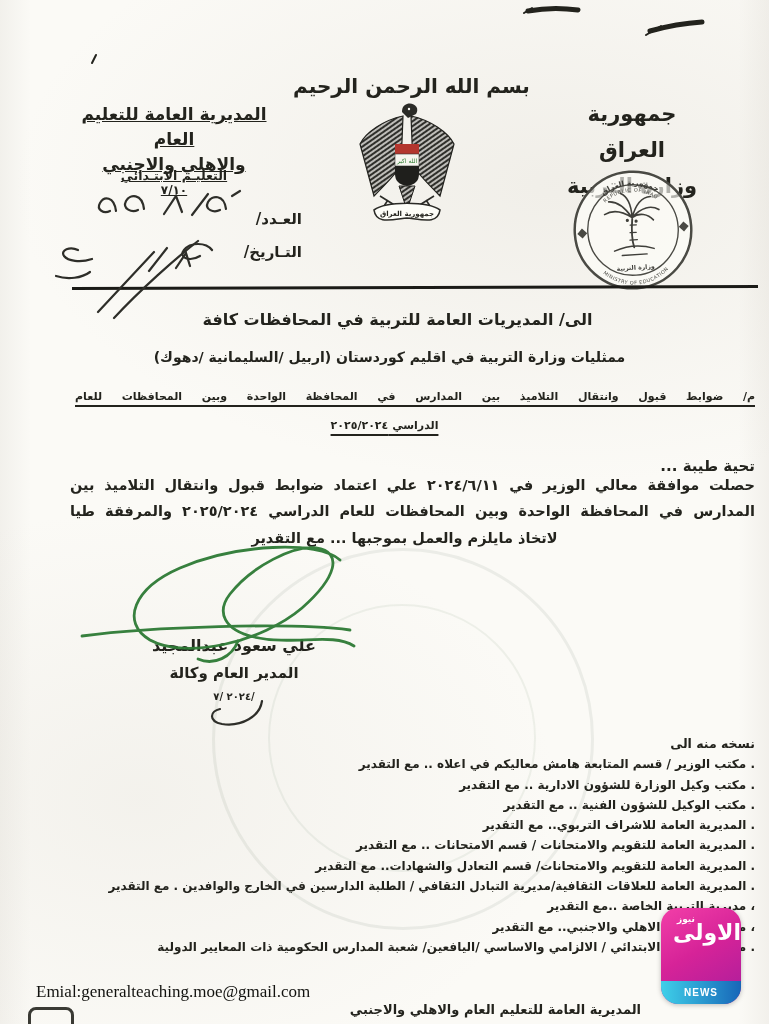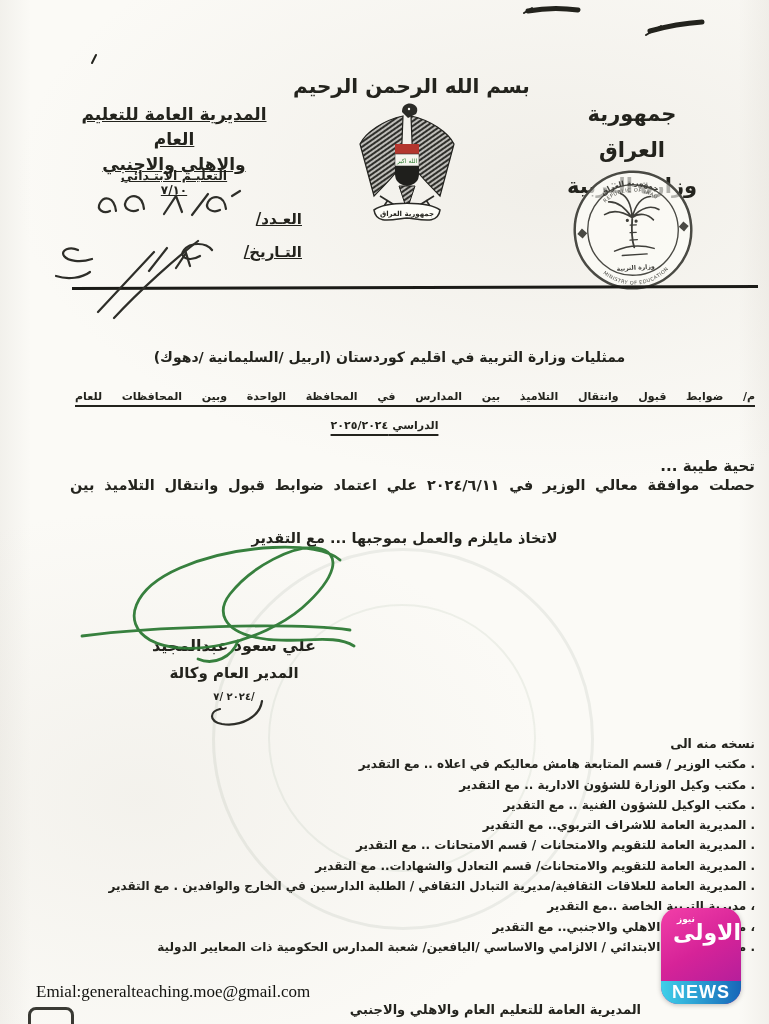--- a/index.html
+++ b/index.html
@@ -17,21 +17,21 @@
   .b{font-weight:700;}
   .center{text-align:center;}
   .jst{text-align:justify;text-align-last:justify;}
   .nowrap{white-space:nowrap;}
 
   .basmala{left:54px;right:0;top:74px;font-size:20px;}
   .hdr-right{right:56px;top:96px;width:162px;font-size:21px;line-height:36px;}
   .hdr-left{left:72px;top:102px;width:204px;line-height:25px;font-size:17px;text-decoration:underline;}
   .hdr-left .l3{font-size:12.5px;margin-top:-8px;line-height:14px;}
   .hdr-left .l4{font-size:12px;line-height:15px;letter-spacing:1px;}
-  .num-labels{right:467px;top:203px;font-size:15px;line-height:33px;text-align:right;text-decoration:underline;}
+  .num-labels{right:467px;top:203px;font-size:15px;line-height:33px;text-align:right;}
 
   .divider{left:72px;top:286px;width:686px;height:3px;background:#1b1b17;transform:rotate(-.15deg);}
 
   .to1{left:26px;right:0;top:310px;font-size:16px;}
   .to2{left:10px;right:0;top:349px;font-size:14px;}
   .subj{left:75px;right:14px;font-size:11px;text-decoration:underline;text-underline-offset:5px;text-decoration-thickness:1.5px;}
   .subj1{top:390px;}
   .subj2{left:0;right:0;top:419px;text-align:center;}
   .greet{right:14px;top:451px;font-size:15px;margin-top:6px;}
   .bodyline{left:70px;right:14px;font-size:14.5px;}
@@ -50,21 +50,21 @@
   .foot-dept{right:128px;top:987px;font-size:13px;margin-top:15px;}
 
   .news{left:661px;top:908px;width:80px;height:96px;border-radius:17px;overflow:hidden;
     background:linear-gradient(150deg,#f råge 0%);
     background:linear-gradient(150deg,#f23fa8 0%,#d62398 45%,#a91d9c 100%);
     box-shadow:0 1px 5px rgba(0,0,0,.25);}
   .news .ar-small{position:absolute;top:6px;left:16px;color:#fff;font-weight:700;font-size:9px;}
   .news .ar-big{position:absolute;top:12px;left:0;right:0;text-align:center;color:#fff;font-weight:700;font-size:22px;margin-left:28px;}
   .news .band{position:absolute;bottom:0;left:0;right:0;height:23px;display:flex;align-items:center;justify-content:center;
     background:linear-gradient(90deg,#3fd0e9,#1766b8);color:#fff;font-family:"Liberation Sans",sans-serif;
-    font-weight:700;font-size:18px;letter-spacing:1px;}
+    font-weight:700;font-size:10px;letter-spacing:1px;}
 
   .corner-box{left:28px;top:1007px;width:40px;height:26px;border:3px solid #3a3a34;border-radius:8px;}
 
   .wm{pointer-events:none;}
   .wm-c1{left:212px;top:548px;width:376px;height:376px;border:3px solid rgba(105,130,105,.11);border-radius:50%;}
   .wm-c2{left:268px;top:604px;width:264px;height:264px;border:2px solid rgba(105,130,105,.09);border-radius:50%;}
   svg text{font-family:"DejaVu Sans",sans-serif;}
 </style>
 </head>
 <body>
@@ -138,25 +138,27 @@
       <path d="M50,40 C42,34 34,33 28,36 M50,40 C44,30 38,26 32,26 M50,40 C50,28 46,22 42,20 M50,40 C54,28 60,24 66,24 M50,40 C58,32 66,31 72,35 M50,40 C56,36 63,38 67,43" stroke-width="1.3"></path>
       <path d="M34,66 Q50,60 66,66 M40,70 h20" stroke-width="1.2"></path>
     </g>
     <circle cx="46" cy="42" r="1.3" fill="#3f3f3a"></circle>
       <circle cx="53" cy="43" r="1.3" fill="#3f3f3a"></circle>
     <text x="50" y="82" text-anchor="middle" font-size="5" fill="#3f3f3a" font-weight="bold">وزارة التربية</text>
   </svg>
 
   <div class="abs divider"></div>
 
+  <div class="abs to1 center b rtl nowrap">الى/ المديريات العامة للتربية في المحافظات كافة</div>
   <div class="abs to2 center b rtl nowrap">ممثليات وزارة التربية في اقليم كوردستان (اربيل /السليمانية /دهوك)</div>
   <div class="abs subj subj1 b rtl jst">م/ ضوابط قبول وانتقال التلاميذ بين المدارس في المحافظة الواحدة وبين المحافظات للعام</div>
   <div class="abs subj subj2 b rtl nowrap">الدراسي ٢٠٢٥/٢٠٢٤</div>
   <div class="abs greet b rtl nowrap">تحية طيبة ...</div>
   <div class="abs bodyline b1 b rtl jst">حصلت موافقة معالي الوزير في ٢٠٢٤/٦/١١ علي اعتماد ضوابط قبول وانتقال التلاميذ بين</div>
+  <div class="abs bodyline b2 b rtl jst">المدارس في المحافظة الواحدة وبين المحافظات للعام الدراسي ٢٠٢٥/٢٠٢٤ والمرفقة طيا</div>
   <div class="abs closing center b rtl nowrap">لاتخاذ مايلزم والعمل بموجبها  ... مع التقدير</div>
 
   <div class="abs sigblock center b rtl">
     <div class="sig-name">علي سعود عبدالمجيد</div>
     <div class="sig-title">المدير العام وكالة</div>
     <div class="sig-date">٢٠٢٤ /٧/</div>
   </div>
 
   <div class="abs ccblock b rtl">
     <div class="hd">نسخه منه الى</div>

